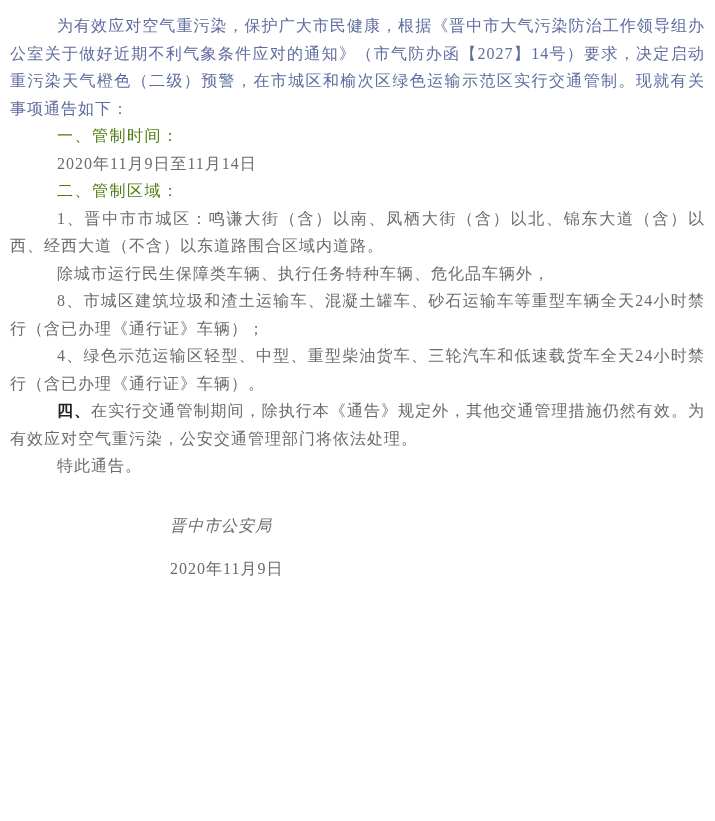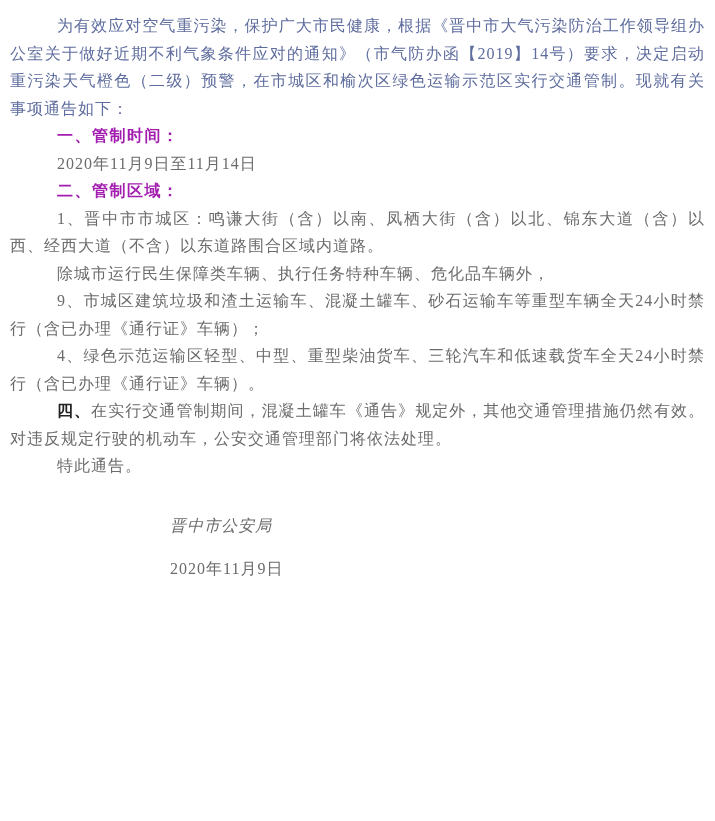--- a/index.html
+++ b/index.html
@@ -26,22 +26,22 @@
     margin: 0;
     text-indent: 47px;
     color: #6b6b6b;
   }
   .para-intro {
     color: #5f6d9e;
   }
   .heading {
     margin: 0;
     text-indent: 47px;
-    font-weight: bold;
-    color: #a21caf;
+    font-weight: normal;
+    color: #4d7c0f;
     letter-spacing: 1.5px;
   }
   .bold-prefix {
     font-weight: bold;
     color: #222222;
   }
   .signature {
     margin: 32px 0 0 160px;
     text-indent: 0;
     color: #6b6b6b;
@@ -52,41 +52,41 @@
     text-indent: 0;
     color: #6b6b6b;
   }
 </style>
 </head>
 <body>
 
 <div class="page">
   <div class="doc">
 
-    <p class="para para-intro">为有效应对空气重污染，保护广大市民健康，根据《晋中市大气污染防治工作领导组办公室关于做好近期不利气象条件应对的通知》（市气防办函【2019】14号）要求，决定启动重污染天气橙色（二级）预警，在市城区和榆次区绿色运输示范区实行交通管制。现就有关事项通告如下：</p>
+    <p class="para para-intro">为有效应对空气重污染，保护广大市民健康，根据《晋中市大气污染防治工作领导组办公室关于做好近期不利气象条件应对的通知》（市气防办函【2027】14号）要求，决定启动重污染天气橙色（二级）预警，在市城区和榆次区绿色运输示范区实行交通管制。现就有关事项通告如下：</p>
 
     <p class="heading">一、管制时间：</p>
 
     <p class="para">2020年11月9日至11月14日</p>
 
     <p class="heading">二、管制区域：</p>
 
     <p class="para">1、晋中市市城区：鸣谦大街（含）以南、凤栖大街（含）以北、锦东大道（含）以西、经西大道（不含）以东道路围合区域内道路。</p>
 
 
 
     <p class="para">除城市运行民生保障类车辆、执行任务特种车辆、危化品车辆外，</p>
 
 
 
-    <p class="para">9、市城区建筑垃圾和渣土运输车、混凝土罐车、砂石运输车等重型车辆全天24小时禁行（含已办理《通行证》车辆）；</p>
+    <p class="para">8、市城区建筑垃圾和渣土运输车、混凝土罐车、砂石运输车等重型车辆全天24小时禁行（含已办理《通行证》车辆）；</p>
 
     <p class="para">4、绿色示范运输区轻型、中型、重型柴油货车、三轮汽车和低速载货车全天24小时禁行（含已办理《通行证》车辆）。</p>
 
-    <p class="para"><span class="bold-prefix">四、</span><span>在实行交通管制期间，混凝土罐车《通告》规定外，其他交通管理措施仍然有效。对违反规定行驶的机动车，公安交通管理部门将依法处理。</span></p>
+    <p class="para"><span class="bold-prefix">四、</span><span>在实行交通管制期间，除执行本《通告》规定外，其他交通管理措施仍然有效。为有效应对空气重污染，公安交通管理部门将依法处理。</span></p>
 
     <p class="para">特此通告。</p>
 
     <p class="para signature">晋中市公安局</p>
 
     <p class="para date">2020年11月9日</p>
 
   </div>
 </div>
 

